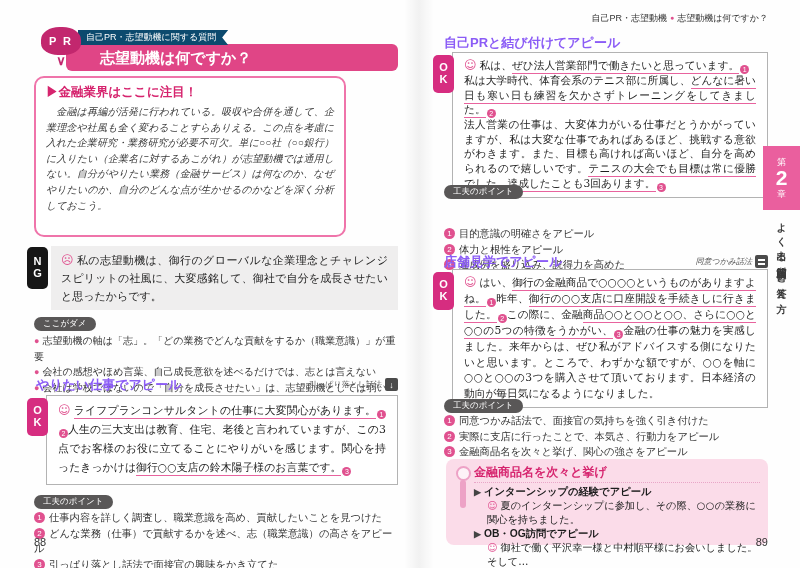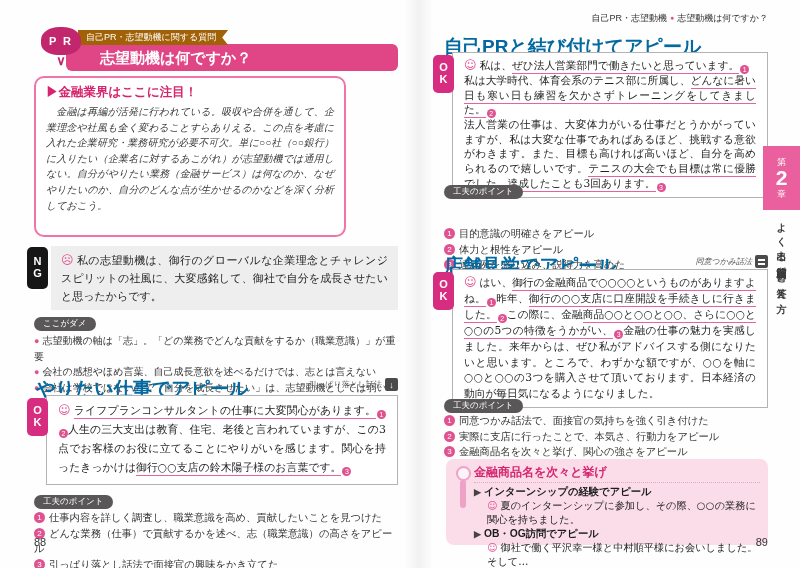--- a/index.html
+++ b/index.html
@@ -7,21 +7,21 @@
           font-family:"Liberation Sans",sans-serif;color:#222;}
   .gutter{position:absolute;left:404px;top:0;width:30px;height:100%;
           background:linear-gradient(90deg,rgba(0,0,0,0) 0%,rgba(0,0,0,0.05) 50%,rgba(0,0,0,0) 100%);}
 
   
   .mascot{position:absolute;left:38px;top:27px;width:46px;height:46px;z-index:3;text-align:center;}
   .mascot-body{width:40px;height:28px;margin:0 auto;background:#c2276e;border-radius:46% 46% 42% 42%;
                color:#fff;font-weight:bold;font-size:11px;line-height:28px;letter-spacing:2px;}
   .mascot-v{color:#c2276e;font-weight:bold;font-size:13px;line-height:12px;}
   .ribbon{position:absolute;left:78px;top:30px;height:15px;line-height:15px;padding:0 12px 0 8px;
-          background:#a16207;color:#fff;font-size:9px;z-index:2;
+          background:#0c4a6e;color:#fff;font-size:9px;z-index:2;
           clip-path:polygon(0 0,100% 0,calc(100% - 6px) 50%,100% 100%,0 100%);}
   .titlebar{position:absolute;left:66px;top:44px;width:332px;height:27px;background:#e04586;
             border-radius:6px;color:#fff;font-weight:bold;font-size:15px;line-height:27px;
             padding-left:34px;box-sizing:border-box;z-index:1;}
   .notebox{position:absolute;left:34px;top:76px;width:312px;height:161px;border:2px solid #ef74aa;
            border-radius:10px;box-sizing:border-box;padding:6px 10px;background:#fff;}
   .note-heading{color:#d6246e;font-weight:bold;font-size:12.5px;margin:0 0 3px 0;}
   .note-p{margin:0;font-size:10px;line-height:1.56;color:#3a3a3a;text-align:justify;font-style:italic;}
 
   .v-badge{position:absolute;width:21px;border-radius:5px;color:#fff;font-weight:bold;font-size:11px;
@@ -46,21 +46,21 @@
         padding:2px 9px;line-height:1.15;}
   .dame-pill{left:34px;top:317px;}
   .pts-pill-l{left:34px;top:495px;}
   .pts-pill-r1{left:444px;top:185px;}
   .pts-pill-r2{left:444px;top:399px;}
 
   .bullets{position:absolute;left:34px;top:333px;width:368px;font-size:10px;color:#333;}
   .bullet-row{line-height:15px;}
   .bdot{color:#e0518f;margin-right:3px;font-size:9px;}
 
-  .sec-heading{position:absolute;font-weight:bold;font-size:19px;color:#0369a1;}
+  .sec-heading{position:absolute;font-weight:bold;font-size:13px;color:#8b5cf6;}
   .sec-h-l{left:36px;top:376px;}
   .sec-h-r1{left:444px;top:34px;}
   .sec-h-r2{left:444px;top:253px;}
 
   .tagline{position:absolute;font-size:8px;color:#555;display:flex;align-items:center;gap:3px;}
   .tag-l{right:402px;top:378px;}
   .tag-r{right:32px;top:255px;font-style:italic;}
   .sq-icon{width:13px;height:13px;background:#4b4b4b;color:#fff;font-size:9px;font-weight:bold;
            display:flex;flex-direction:column;align-items:center;justify-content:center;border-radius:2px;}
   .sq-bar{width:7px;height:2px;background:#fff;margin:1px 0;}

